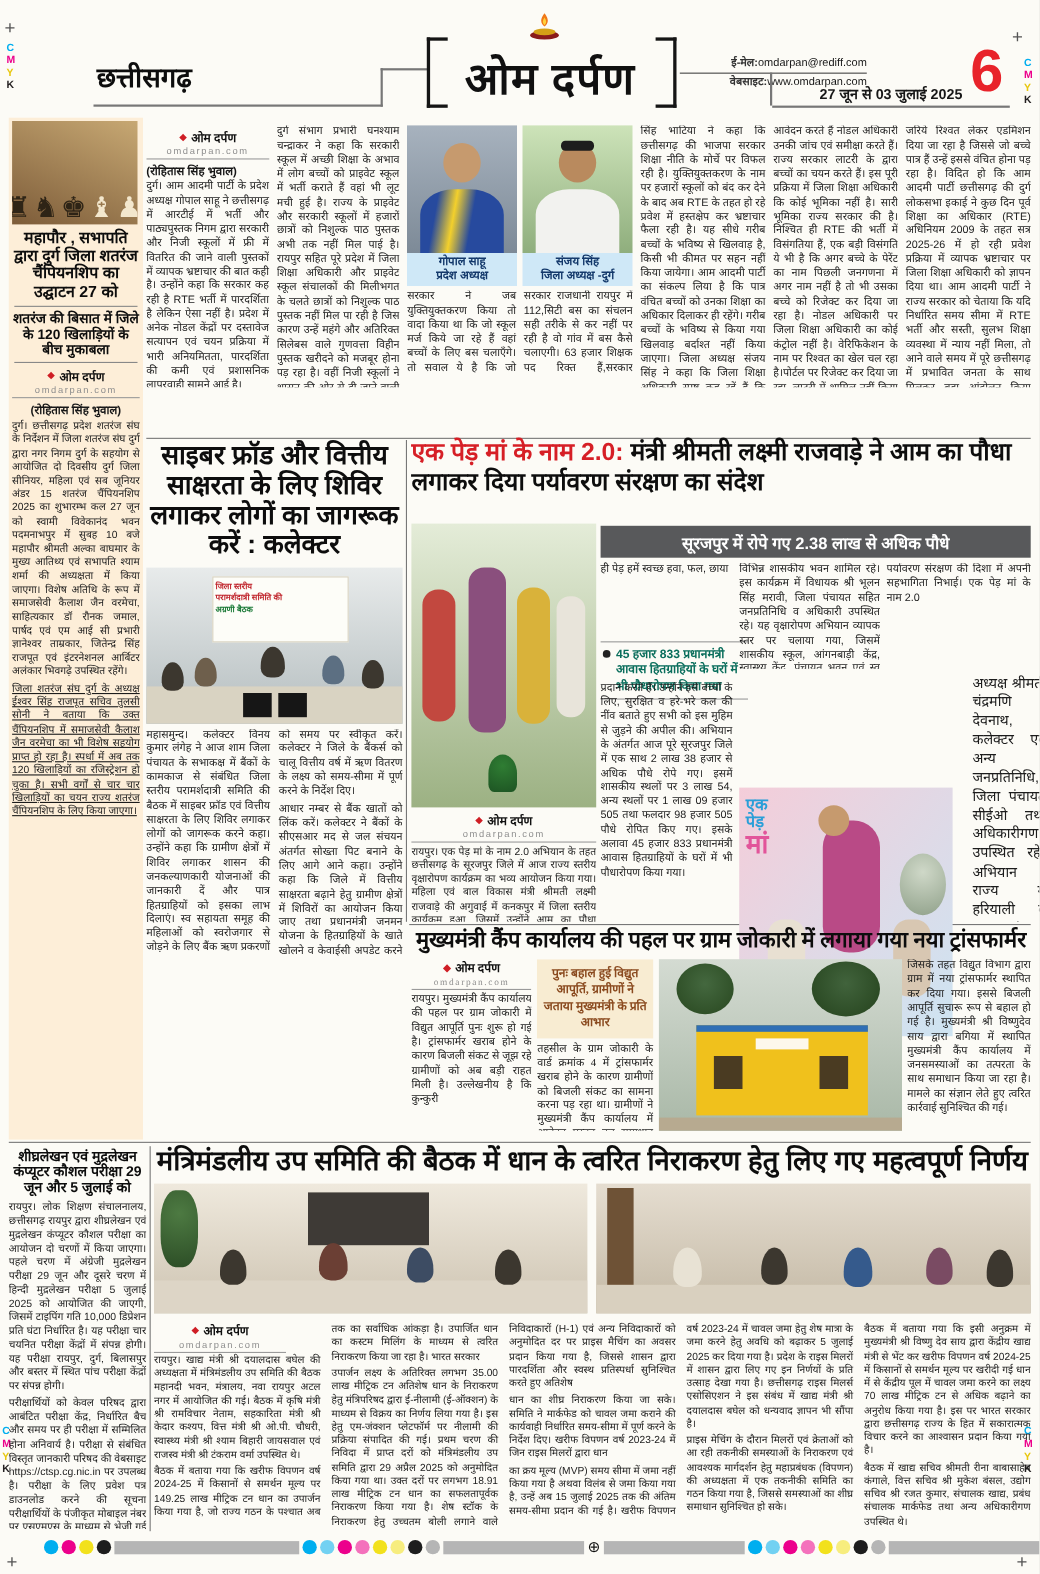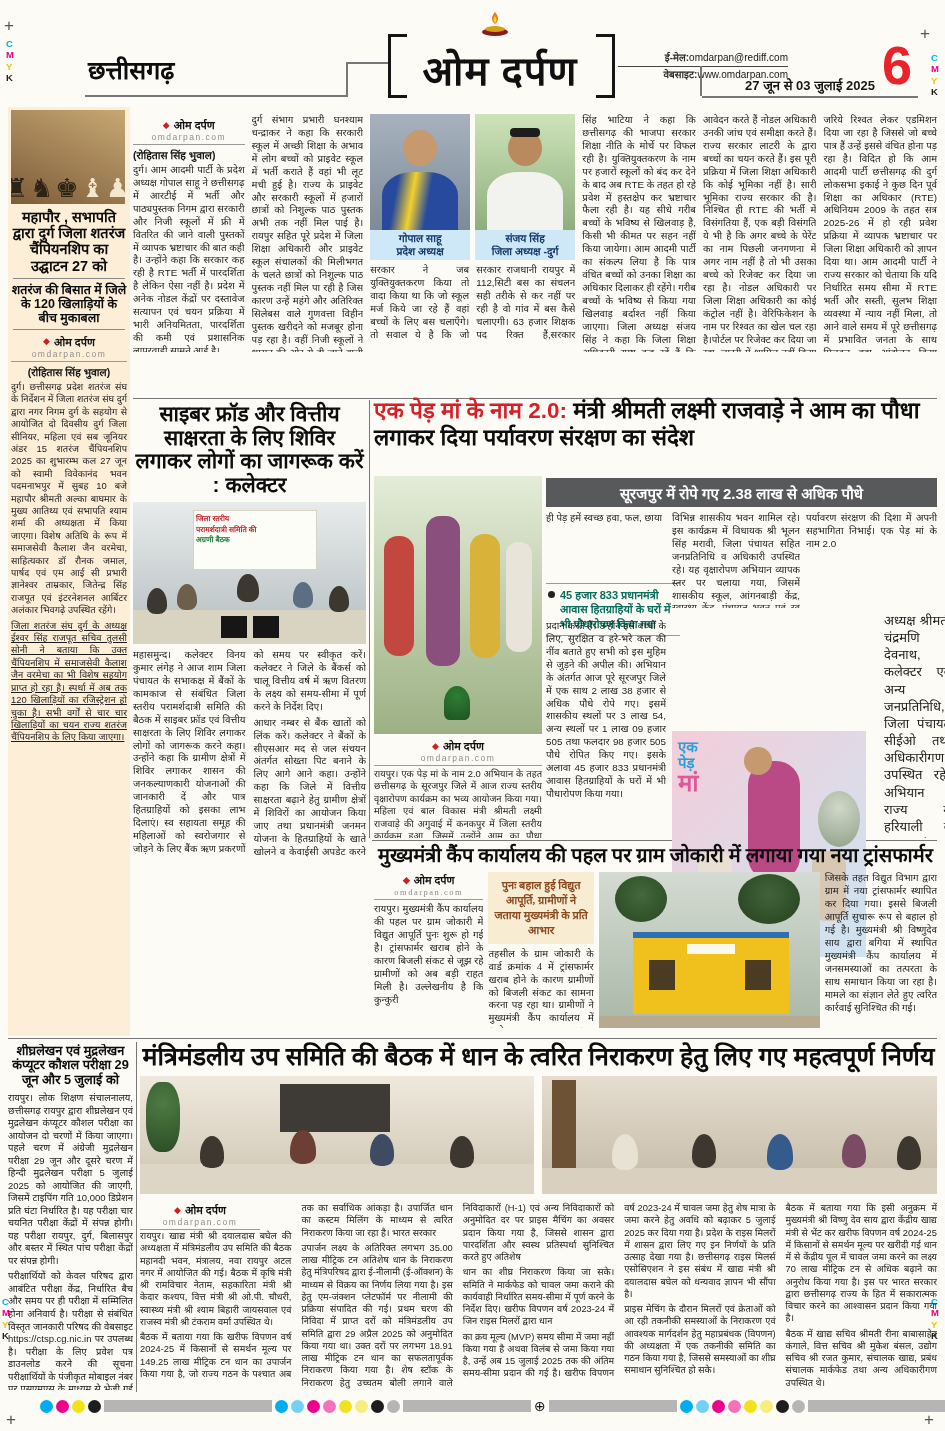--- a/index.html
+++ b/index.html
@@ -167,21 +167,21 @@
     </div>
   </div>
 
   <div class="rule" style="left:133px;top:398px;width:804px;height:1px;"></div>
   <div class="rule" style="left:369px;top:400px;width:1px;height:438px;"></div>
   <div class="rule" style="left:372px;top:840px;width:565px;height:1px;"></div>
   <div class="rule" style="left:8px;top:1038px;width:929px;height:1px;"></div>
   <div class="rule" style="left:136px;top:1042px;width:1px;height:350px;"></div>
 
   <div class="abs" style="left:133px;top:402px;width:233px;height:434px;">
-    <div class="headline" style="font-size:21px;">साइबर फ्रॉड और वित्तीय साक्षरता के लिए शिविर लगाकर लोगों का जागरूक करें : कलेक्टर</div>
+    <div class="headline" style="font-size:24px;">साइबर फ्रॉड और वित्तीय साक्षरता के लिए शिविर लगाकर लोगों का जागरूक करें : कलेक्टर</div>
     <div class="photo" style="width:233px;height:142px;margin-top:6px;background:linear-gradient(#e8ebeb,#b4bdbf);">
       <div style="position:absolute;left:60px;top:8px;width:118px;height:52px;background:#fdfdf8;border:1px solid #d8d2c0;padding:3px 2px;text-align:left;font-weight:700;color:#c0262d;font-size:7.5px;line-height:1.4;">
         <div>जिला स्तरीय</div>
         <div>परामर्शदात्री समिति की</div>
         <div style="color:#1c7a38;">अग्रणी बैठक</div>
       </div>
       <div style="position:absolute;left:0;bottom:0;width:100%;height:34px;background:#d9d3c2;"></div>
       <div style="position:absolute;left:88px;bottom:6px;width:26px;height:22px;background:#161616;"></div>
       <div style="position:absolute;left:120px;bottom:6px;width:26px;height:22px;background:#161616;"></div>
       <div class="sil" style="left:14px;bottom:30px;width:20px;height:26px;"></div>
@@ -220,21 +220,21 @@
     <div class="graybar abs" style="left:172px;top:80px;width:391px;height:29px;">सूरजपुर में रोपे गए 2.38 लाख से अधिक पौधे</div>
     <div class="abs bodytxt" style="left:172px;top:114px;width:120px;">ही पेड़ हमें स्वच्छ हवा, फल, छाया</div>
     <div class="greenbox abs" style="left:172px;top:132px;width:118px;">
       <span class="bdot"></span>
       <span>45 हजार 833 प्रधानमंत्री आवास हितग्राहियों के घरों में भी पौधारोपण किया गया</span>
     </div>
     <div class="abs clip bodytxt just" style="left:172px;top:222px;width:120px;height:218px;">प्रदान करते हैं। उन्होंने इसे बच्चों के लिए, सुरक्षित व हरे-भरे कल की नींव बताते हुए सभी को इस मुहिम से जुड़ने की अपील की। अभियान के अंतर्गत आज पूरे सूरजपुर जिले में एक साथ 2 लाख 38 हजार से अधिक पौधे रोपे गए। इसमें शासकीय स्थलों पर 3 लाख 54, अन्य स्थलों पर 1 लाख 09 हजार 505 तथा फलदार 98 हजार 505 पौधे रोपित किए गए। इसके अलावा 45 हजार 833 प्रधानमंत्री आवास हितग्राहियों के घरों में भी पौधारोपण किया गया।</div>
     <div class="abs clip bodytxt just" style="left:298px;top:114px;width:128px;height:96px;">विभिन्न शासकीय भवन शामिल रहे। इस कार्यक्रम में विधायक श्री भूलन सिंह मरावी, जिला पंचायत सहित जनप्रतिनिधि व अधिकारी उपस्थित रहे। यह वृक्षारोपण अभियान व्यापक स्तर पर चलाया गया, जिसमें शासकीय स्कूल, आंगनबाड़ी केंद्र, स्वास्थ्य केंद्र, पंचायत भवन एवं स्व सहायता समूहों की महिलाएं शामिल रहीं।</div>
     <div class="abs clip bodytxt just" style="left:432px;top:114px;width:131px;height:96px;">पर्यावरण संरक्षण की दिशा में अपनी सहभागिता निभाई। एक पेड़ मां के नाम 2.0</div>
 
-    <div class="photo abs" style="left:298px;top:227px;width:194px;height:226px;background:linear-gradient(130deg,#f4cdd9,#cde4f2);">
+    <div class="photo abs" style="left:298px;top:212px;width:194px;height:226px;background:linear-gradient(130deg,#f4cdd9,#cde4f2);">
       <div style="position:absolute;left:6px;top:8px;font-weight:800;line-height:1.05;">
         <div style="color:#2a9fd8;font-size:15px;">एक</div>
         <div style="color:#2a9fd8;font-size:15px;">पेड़</div>
         <div style="color:#e2559a;font-size:24px;">मां</div>
       </div>
       <div class="sil" style="left:76px;top:30px;width:52px;height:120px;background:#b94a86;border-radius:24px;"></div>
       <div style="position:absolute;left:72px;top:16px;width:28px;height:28px;border-radius:50%;background:#c69a6e;"></div>
       <div class="sil" style="left:26px;top:120px;width:34px;height:70px;background:#e8e0d2;border-radius:14px;"></div>
       <div class="sil" style="left:140px;top:120px;width:34px;height:70px;background:#d8c7b2;border-radius:14px;"></div>
       <div style="position:absolute;left:78px;bottom:8px;width:44px;height:44px;background:radial-gradient(circle at 50% 30%,#3f9a3f,#1f5d27);border-radius:50%;"></div>

